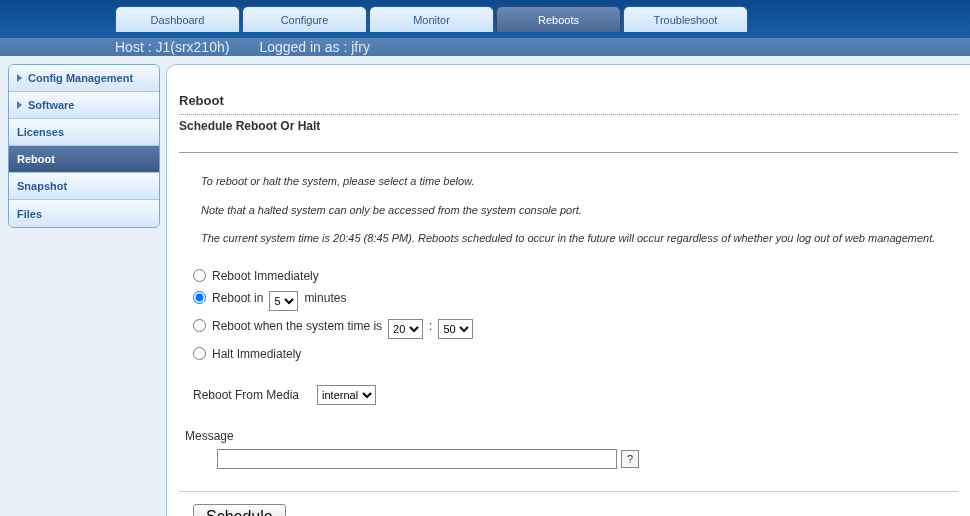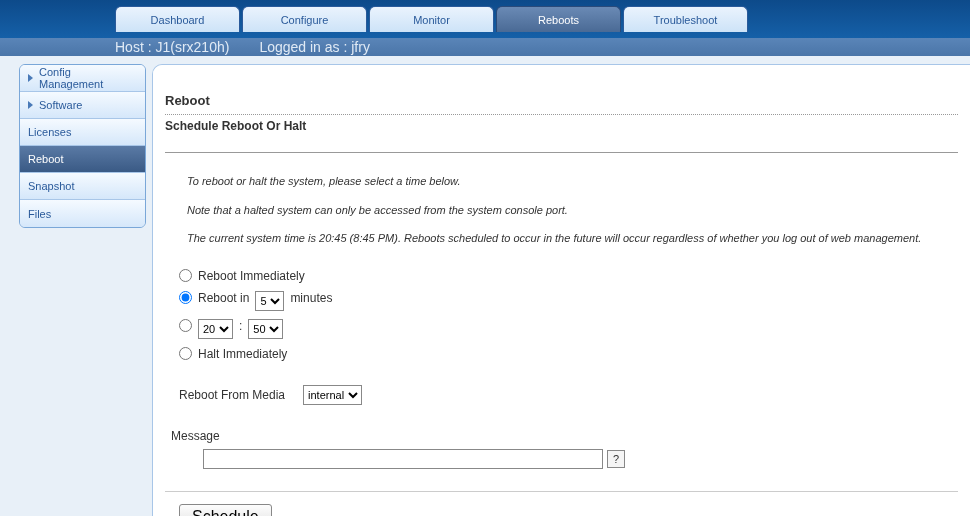--- a/index.html
+++ b/index.html
@@ -47,23 +47,24 @@
       padding-left: 115px;
       display: flex;
       align-items: center;
       gap: 30px;
     }
     .main-wrap {
       display: flex;
       height: calc(516px - 56px);
     }
     .sidebar {
-      width: 152px;
-      padding: 8px 6px 8px 19px;
+      width: 166px;
+      padding: 8px 6px 8px 8px;
       flex-shrink: 0;
+      font-weight: bold;
     }
     .side-panel {
       border: 1px solid #7aa7d8;
       border-radius: 6px;
       background: #eaf3fd;
       overflow: hidden;
     }
     .side-item {
       height: 27px;
       border-bottom: 1px solid #a8c6e8;
@@ -267,20 +268,21 @@
       <div class="opt-row">
         <input type="radio" name="rb" checked="" style="">
         <span>Reboot in</span>
         <select>
           <option>5</option>
         </select>
         <span>minutes</span>
       </div>
       <div class="opt-row">
         <input type="radio" name="rb" style="">
+        <span>Reboot when the system time is</span>
         <select>
           <option>20</option>
         </select>
         <span>:</span>
         <select>
           <option>50</option>
         </select>
       </div>
       <div class="opt-row">
         <input type="radio" name="rb" style="">

